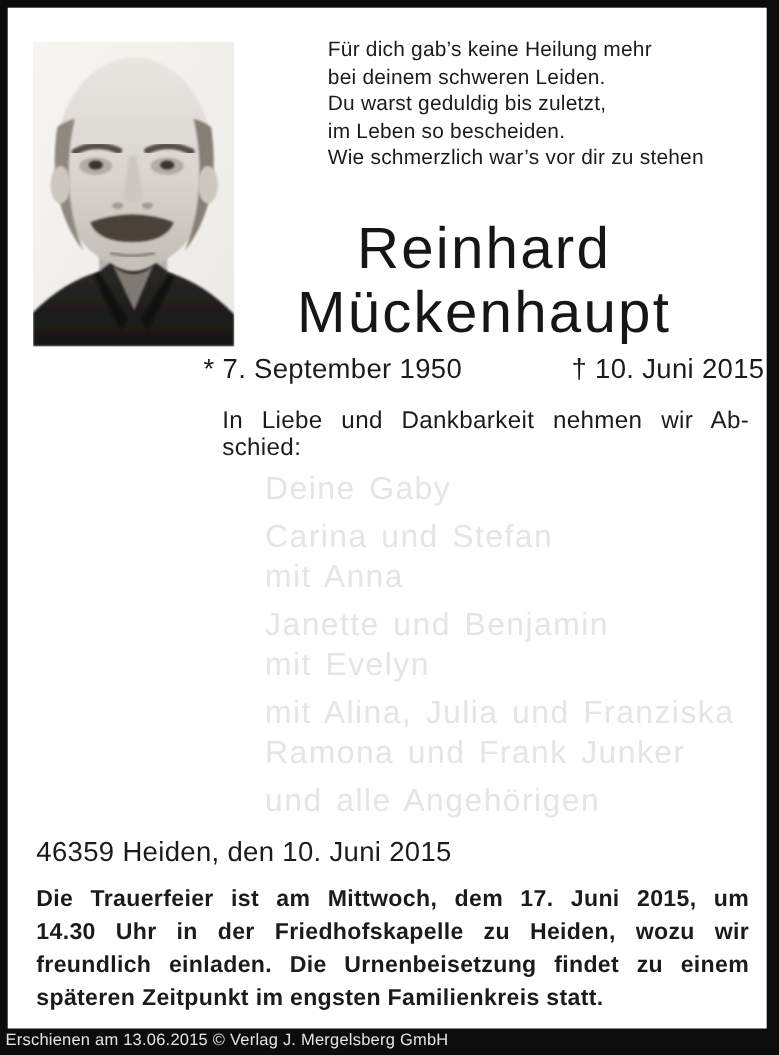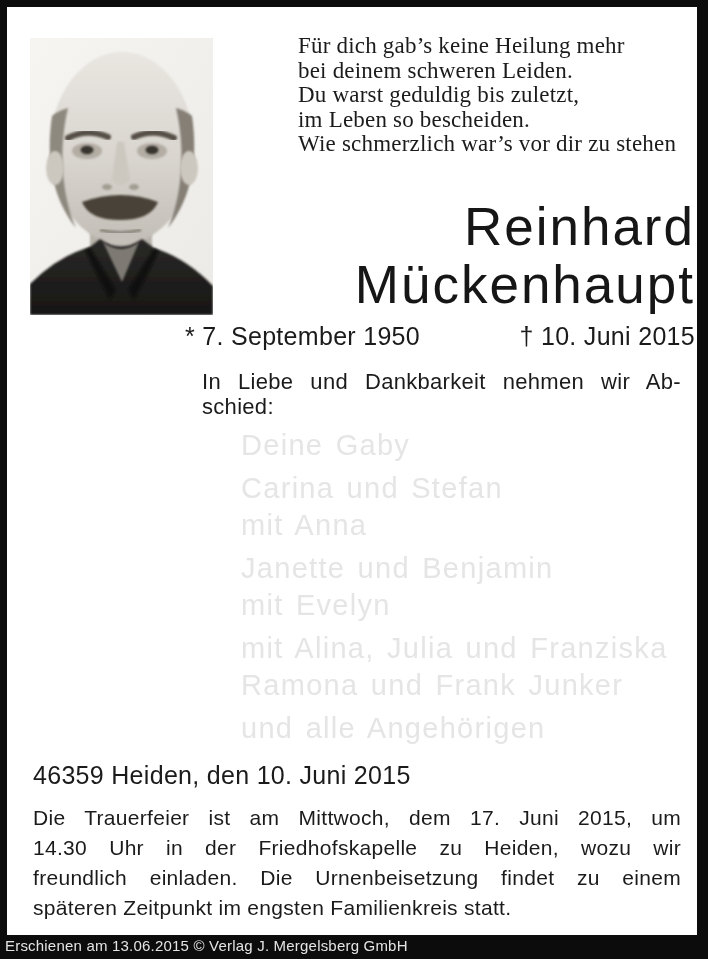--- a/index.html
+++ b/index.html
@@ -14,27 +14,26 @@
   .sheet{
     position:absolute;left:7px;top:7px;width:690px;height:928px;
     background:#ffffff;
   }
   .photo{
     position:absolute;left:30px;top:38px;width:183px;height:277px;
   }
   .photo svg{display:block;width:100%;height:100%;}
   .poem{
     position:absolute;left:298px;top:34px;
-    font-size:23px;line-height:24.5px;letter-spacing:0.2px;
+    font-size:19px;line-height:24.5px;letter-spacing:0.2px;
     white-space:nowrap;
-    font-family:Liberation Serif, serif;
   }
   .name-block{
     position:absolute;left:185px;top:198px;width:510px;
-    text-align:right;font-size:53px;line-height:58px;letter-spacing:2px;
+    text-align:center;font-size:53px;line-height:58px;letter-spacing:2px;
     color:#161616;
   }
   .dates{
     position:absolute;left:185px;top:323px;width:510px;
     display:flex;justify-content:space-between;gap:28px;
     font-size:25px;line-height:27px;letter-spacing:0.3px;
   }
   .intro{
     position:absolute;left:202px;top:370px;width:479px;
     font-size:22px;line-height:24.5px;letter-spacing:0.3px;
@@ -45,21 +44,21 @@
     font-size:29px;line-height:37px;letter-spacing:1.3px;word-spacing:3px;
     color:#e5e5e5;
   }
   .mourner-group{margin-bottom:6px;}
   .place-date{
     position:absolute;left:33px;top:762px;
     font-size:25px;line-height:26px;letter-spacing:0.3px;
   }
   .funeral{
     position:absolute;left:33px;top:803px;width:648px;
-    font-size:21px;line-height:30px;letter-spacing:0.3px;
+    font-size:21px;line-height:30px;letter-spacing:0.3px;font-weight:bold;
   }
   .imprint{
     position:absolute;left:5px;top:939px;
     font-size:15px;line-height:14px;letter-spacing:0.2px;
     color:#e4e4e4;
   }
 </style>
 </head>
 <body>
 

